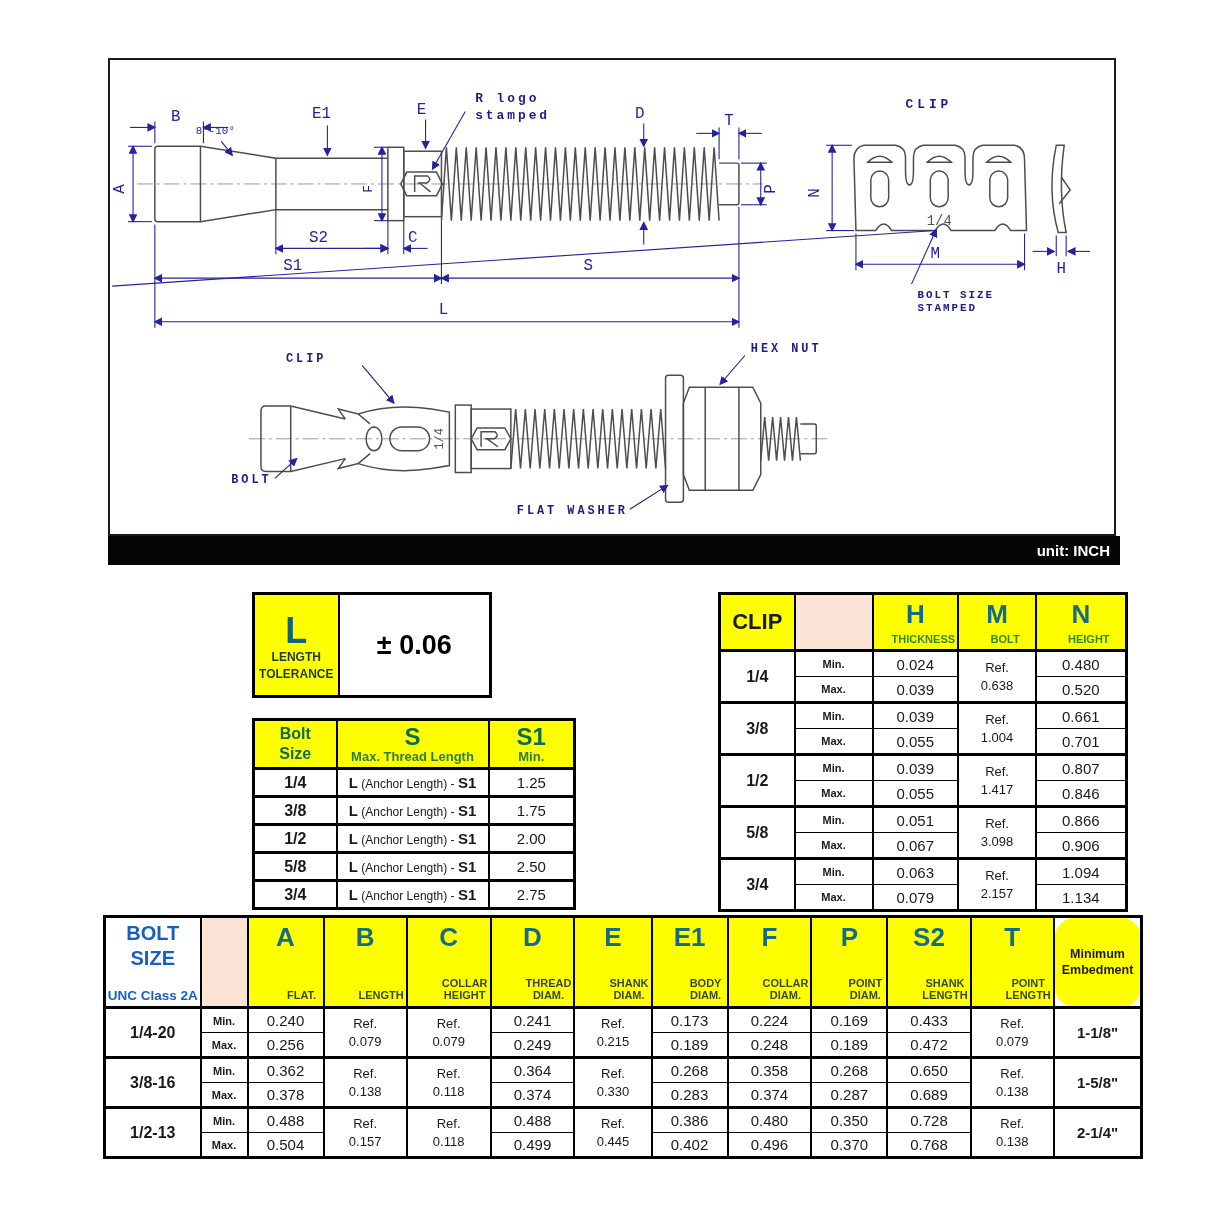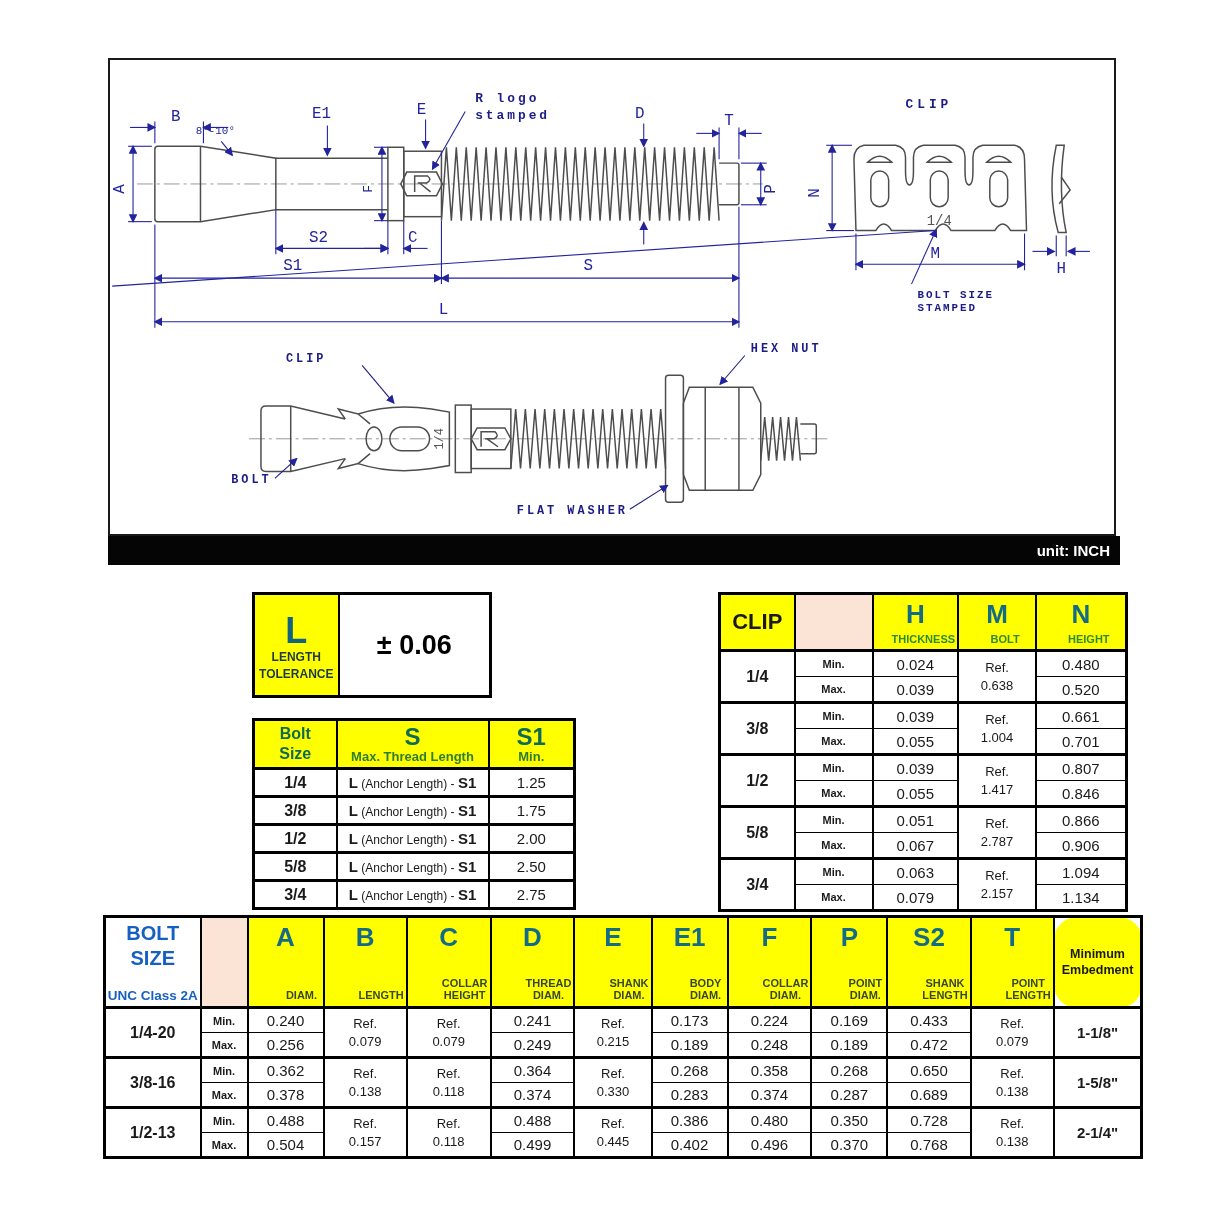--- a/index.html
+++ b/index.html
@@ -378,21 +378,21 @@
         <td class="num">0.055</td>
         <td class="num">0.846</td>
       </tr>
 
       <tr class="gstart">
         <td rowspan="2" class="sizecell">5/8</td>
         <td class="mm">Min.</td>
         <td class="num">0.051</td>
         <td rowspan="2" class="refcell">
               <div>Ref.</div>
-              <div>2.787</div>
+              <div>3.098</div>
             </td>
         <td class="num">0.866</td>
       </tr>
       <tr class="sub">
         <td class="mm">Max.</td>
         <td class="num">0.067</td>
         <td class="num">0.906</td>
       </tr>
 
       <tr class="gstart">
@@ -434,21 +434,21 @@
       <tbody>
           <tr class="head">
         <td>
           <div class="btitle"><span>BOLT</span><br><span>SIZE</span></div>
           <div class="btitle-sub">UNC Class 2A</div>
         </td>
         <td class="blank"></td>
         <td class="y">
               <div class="headflex">
                 <div class="letter">A</div>
-                <div class="subdark bottom">DIAM.</div>
+                <div class="subdark bottom">FLAT.</div>
               </div>
             </td>
         <td class="y">
               <div class="headflex">
                 <div class="letter">B</div>
                 <div class="subdark bottom">LENGTH</div>
               </div>
             </td>
         <td class="y">
               <div class="headflex">

